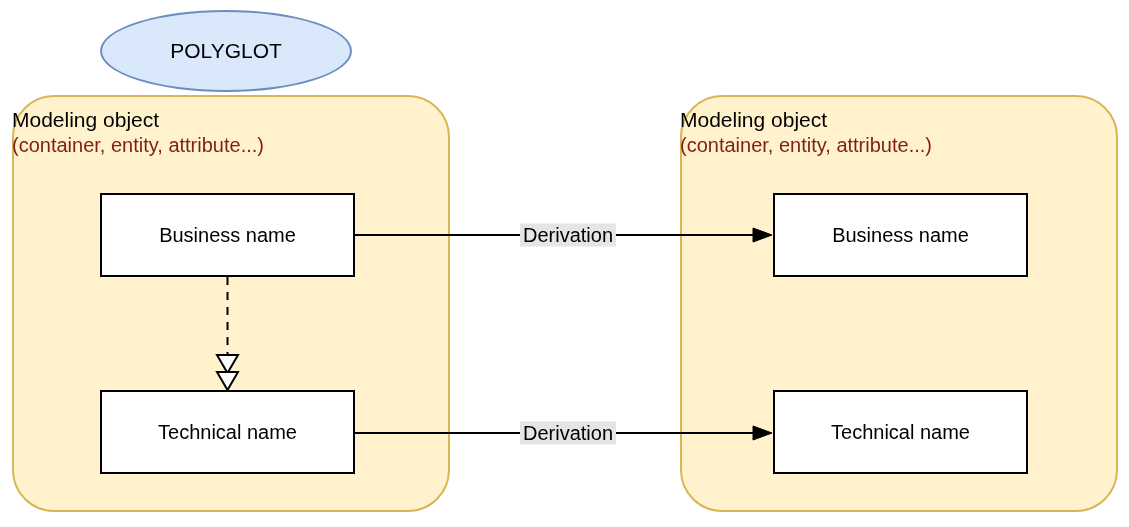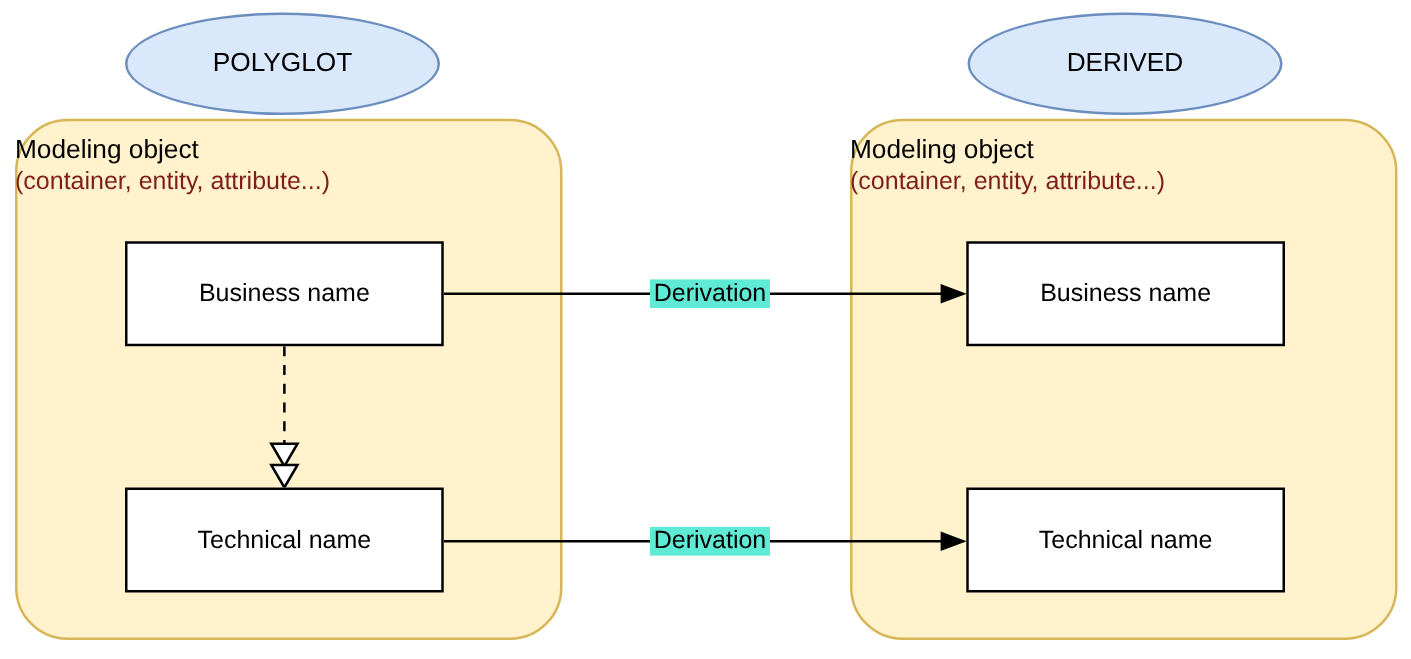--- a/index.html
+++ b/index.html
@@ -64,21 +64,21 @@
   }
   .edges-svg {
     position: absolute;
     left: 0;
     top: 0;
     z-index: 4;
   }
   .edge-label {
     position: absolute;
     transform: translate(-50%, -50%);
-    background: #5eead4;
+    background: #e5e5e5;
     padding: 0 3px;
     font-size: 20px;
     color: #000000;
     white-space: nowrap;
     z-index: 6;
   }
 </style>
 </head>
 <body>
 
@@ -93,23 +93,20 @@
   <div class="name-box" style="left:100px; top:193px; width:255px; height:84px;">
     <span>Business name</span>
   </div>
   <div class="name-box" style="left:100px; top:390px; width:255px; height:84px;">
     <span>Technical name</span>
   </div>
 
   <div class="container-shape" style="left:680px; top:95px; width:438px; height:417px;"></div>
   <div class="group-title" style="left:680px; top:107px; width:438px;">Modeling object</div>
   <div class="group-subtitle" style="left:680px; top:133px; width:438px;">(container, entity, attribute...)</div>
-  <div class="tag-ellipse" style="left:774px; top:10px; width:252px; height:82px;">
-    <span>DERIVED</span>
-  </div>
   <div class="name-box" style="left:773px; top:193px; width:255px; height:84px;">
     <span>Business name</span>
   </div>
   <div class="name-box" style="left:773px; top:390px; width:255px; height:84px;">
     <span>Technical name</span>
   </div>
 
   <svg class="edges-svg" width="1129" height="527" viewBox="0 0 1129 527">
 
     <g>

